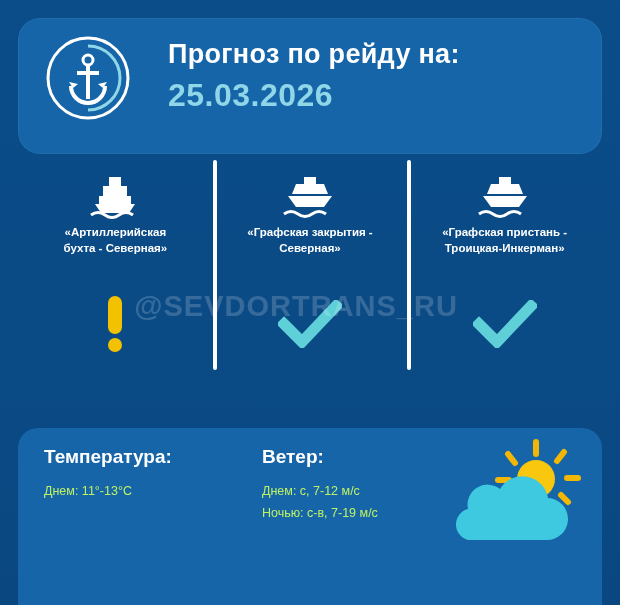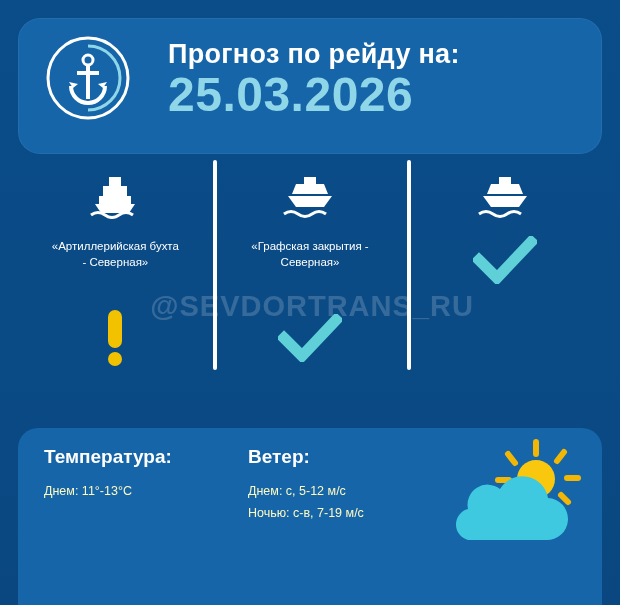--- a/index.html
+++ b/index.html
@@ -48,21 +48,21 @@
   }
   .header-title {
     color: #ffffff;
     font-size: 27px;
     font-weight: bold;
     letter-spacing: 0.3px;
     line-height: 32px;
   }
   .header-date {
     color: #8fd6e8;
-    font-size: 48px;
+    font-size: 32px;
     font-weight: bold;
     line-height: 46px;
     margin-top: 2px;
     letter-spacing: 0.5px;
   }
 
   
   .routes {
     position: absolute;
     left: 18px;
@@ -91,25 +91,25 @@
   }
   .route-icon {
     height: 58px;
     display: flex;
     align-items: center;
     justify-content: center;
   }
   .route-label {
     color: #ffffff;
     font-size: 11.5px;
-    font-weight: normal;
+    font-weight: bold;
     line-height: 16px;
     text-align: center;
     width: 132px;
-    margin-top: 14px;
+    margin-top: 0;
     min-height: 64px;
   }
   .route-status {
     margin-top: 4px;
     height: 64px;
     display: flex;
     align-items: center;
     justify-content: center;
   }
   .excl {
@@ -137,48 +137,47 @@
     position: absolute;
     left: 0;
     top: 290px;
     width: 592px;
     text-align: center;
     color: rgba(255,255,255,0.18);
     font-size: 29px;
     font-weight: bold;
     letter-spacing: 1px;
     pointer-events: none;
-    margin-left: 16px;
   }
 
   
   .info-card {
     position: absolute;
     left: 18px;
     top: 428px;
     width: 584px;
     height: 196px;
     background: #1565a8;
     border-radius: 20px;
     overflow: hidden;
   }
   .info-col {
     position: absolute;
     top: 18px;
   }
   .col-temp { left: 26px; }
-  .col-wind { left: 230px; }
+  .col-wind { left: 244px; }
   .info-head {
     color: #ffffff;
     font-size: 19px;
     font-weight: bold;
     margin-bottom: 12px;
   }
   .info-line {
-    color: #fef9c3;
+    color: #bef264;
     font-size: 12.5px;
     line-height: 22px;
   }
   .note {
     position: absolute;
     left: 26px;
     bottom: 14px;
     color: #dfe9f3;
     font-size: 11px;
     font-style: italic;
@@ -262,40 +261,41 @@
 
     <div class="route">
       <div class="route-icon">
         <svg width="60" height="48" viewBox="0 0 60 48">
           <rect x="24" y="6" width="12" height="7" fill="#ffffff"></rect>
           <path d="M16 13 h28 l4 10 h-36 z" fill="#ffffff"></path>
           <path d="M8 25 h44 l-8 11 h-28 z" fill="#ffffff"></path>
           <path d="M4 43 q7 -5 14 0 q7 5 14 0 q7 -5 14 0" fill="none" stroke="#ffffff" stroke-width="3"></path>
         </svg>
       </div>
+      <div class="route-label">«Графская пристань - Троицкая-Инкерман»</div>
       <div class="route-status">
         <svg width="64" height="48" viewBox="0 0 64 48">
           <path d="M6 24 L24 42 L58 6" fill="none" stroke="#5fd0d8" stroke-width="11" stroke-linecap="square"></path>
         </svg>
       </div>
     </div>
   </div>
 
   <div class="watermark">@SEVDORTRANS_RU</div>
 
   <div class="info-card">
 
     <div class="info-col col-temp">
       <div class="info-head">Температура:</div>
       <div class="info-line">Днем: 11°-13°C</div>
     </div>
 
     <div class="info-col col-wind">
       <div class="info-head">Ветер:</div>
-      <div class="info-line">Днем: с, 5-12 м/с</div>
+      <div class="info-line">Днем: с, 7-12 м/с</div>
       <div class="info-line">Ночью: с-в, 7-19 м/с</div>
     </div>
 
     <div class="weather-art">
       <svg width="160" height="120" viewBox="0 0 160 120">
         <g stroke="#f2b705" stroke-width="6" stroke-linecap="round">
           <line x1="104" y1="6" x2="104" y2="18"></line>
           <line x1="132" y1="16" x2="125" y2="25"></line>
           <line x1="146" y1="42" x2="135" y2="42"></line>
           <line x1="76" y1="18" x2="83" y2="27"></line>

